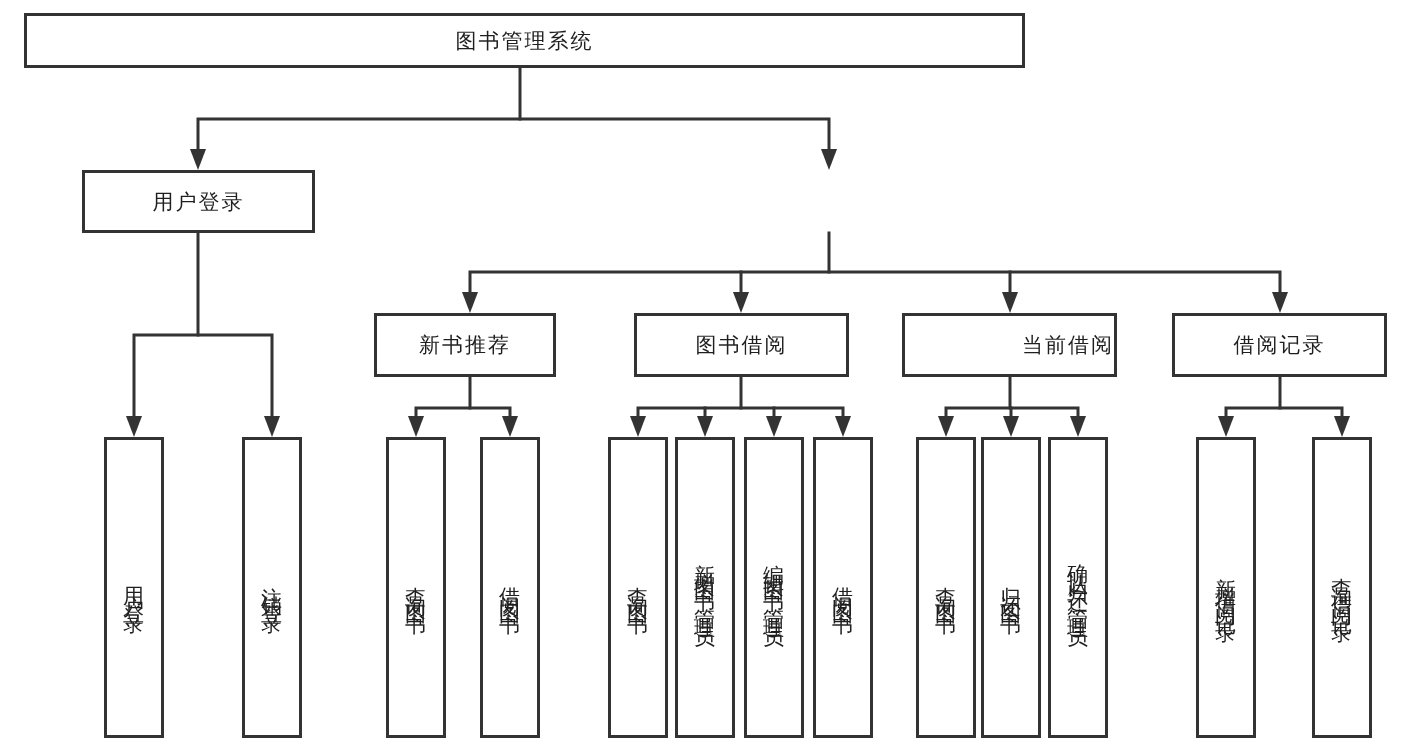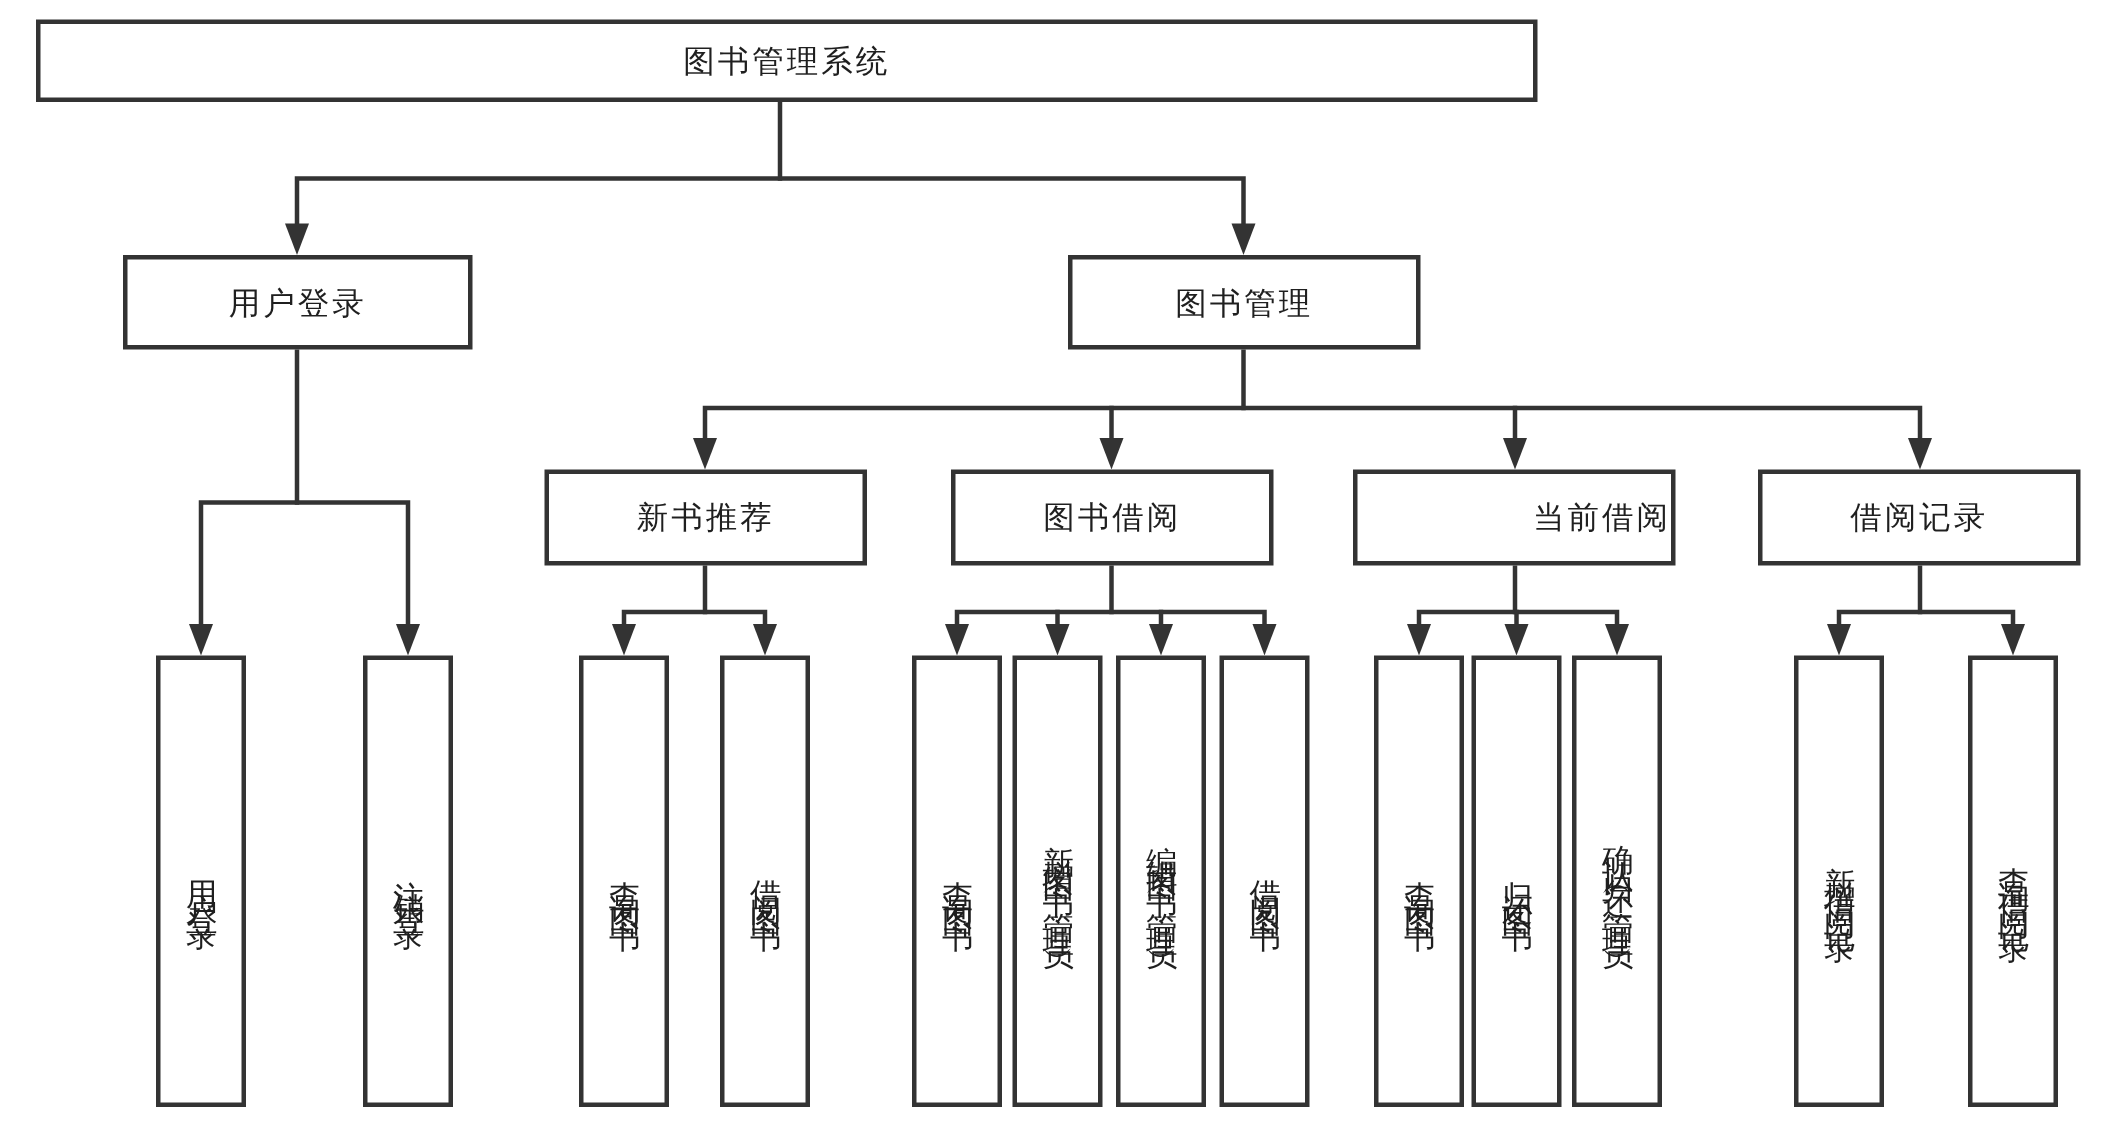--- a/index.html
+++ b/index.html
@@ -88,25 +88,22 @@
     </g>
   </svg>
 
   <div class="box" style="left:24px;top:13px;width:1001px;height:55px;">
     <span class="hlabel">图书管理系统</span>
   </div>
 
   <div class="box" style="left:82px;top:170px;width:233px;height:63px;">
     <span class="hlabel">用户登录</span>
   </div>
-  <div class="box" style="left:712px;top:170px;width:235px;height:63px;">
-    <span class="hlabel">图书管理</span>
-  </div>
 
-  <div class="box" style="left:363px;top:313px;width:215px;height:64px;">
+  <div class="box" style="left:374px;top:313px;width:182px;height:64px;">
     <span class="hlabel">新书推荐</span>
   </div>
   <div class="box" style="left:634px;top:313px;width:215px;height:64px;">
     <span class="hlabel">图书借阅</span>
   </div>
   <div class="box" style="left:902px;top:313px;width:215px;height:64px;justify-content:flex-end;">
     <span class="hlabel">当前借阅</span>
   </div>
   <div class="box" style="left:1172px;top:313px;width:215px;height:64px;">
     <span class="hlabel">借阅记录</span>

